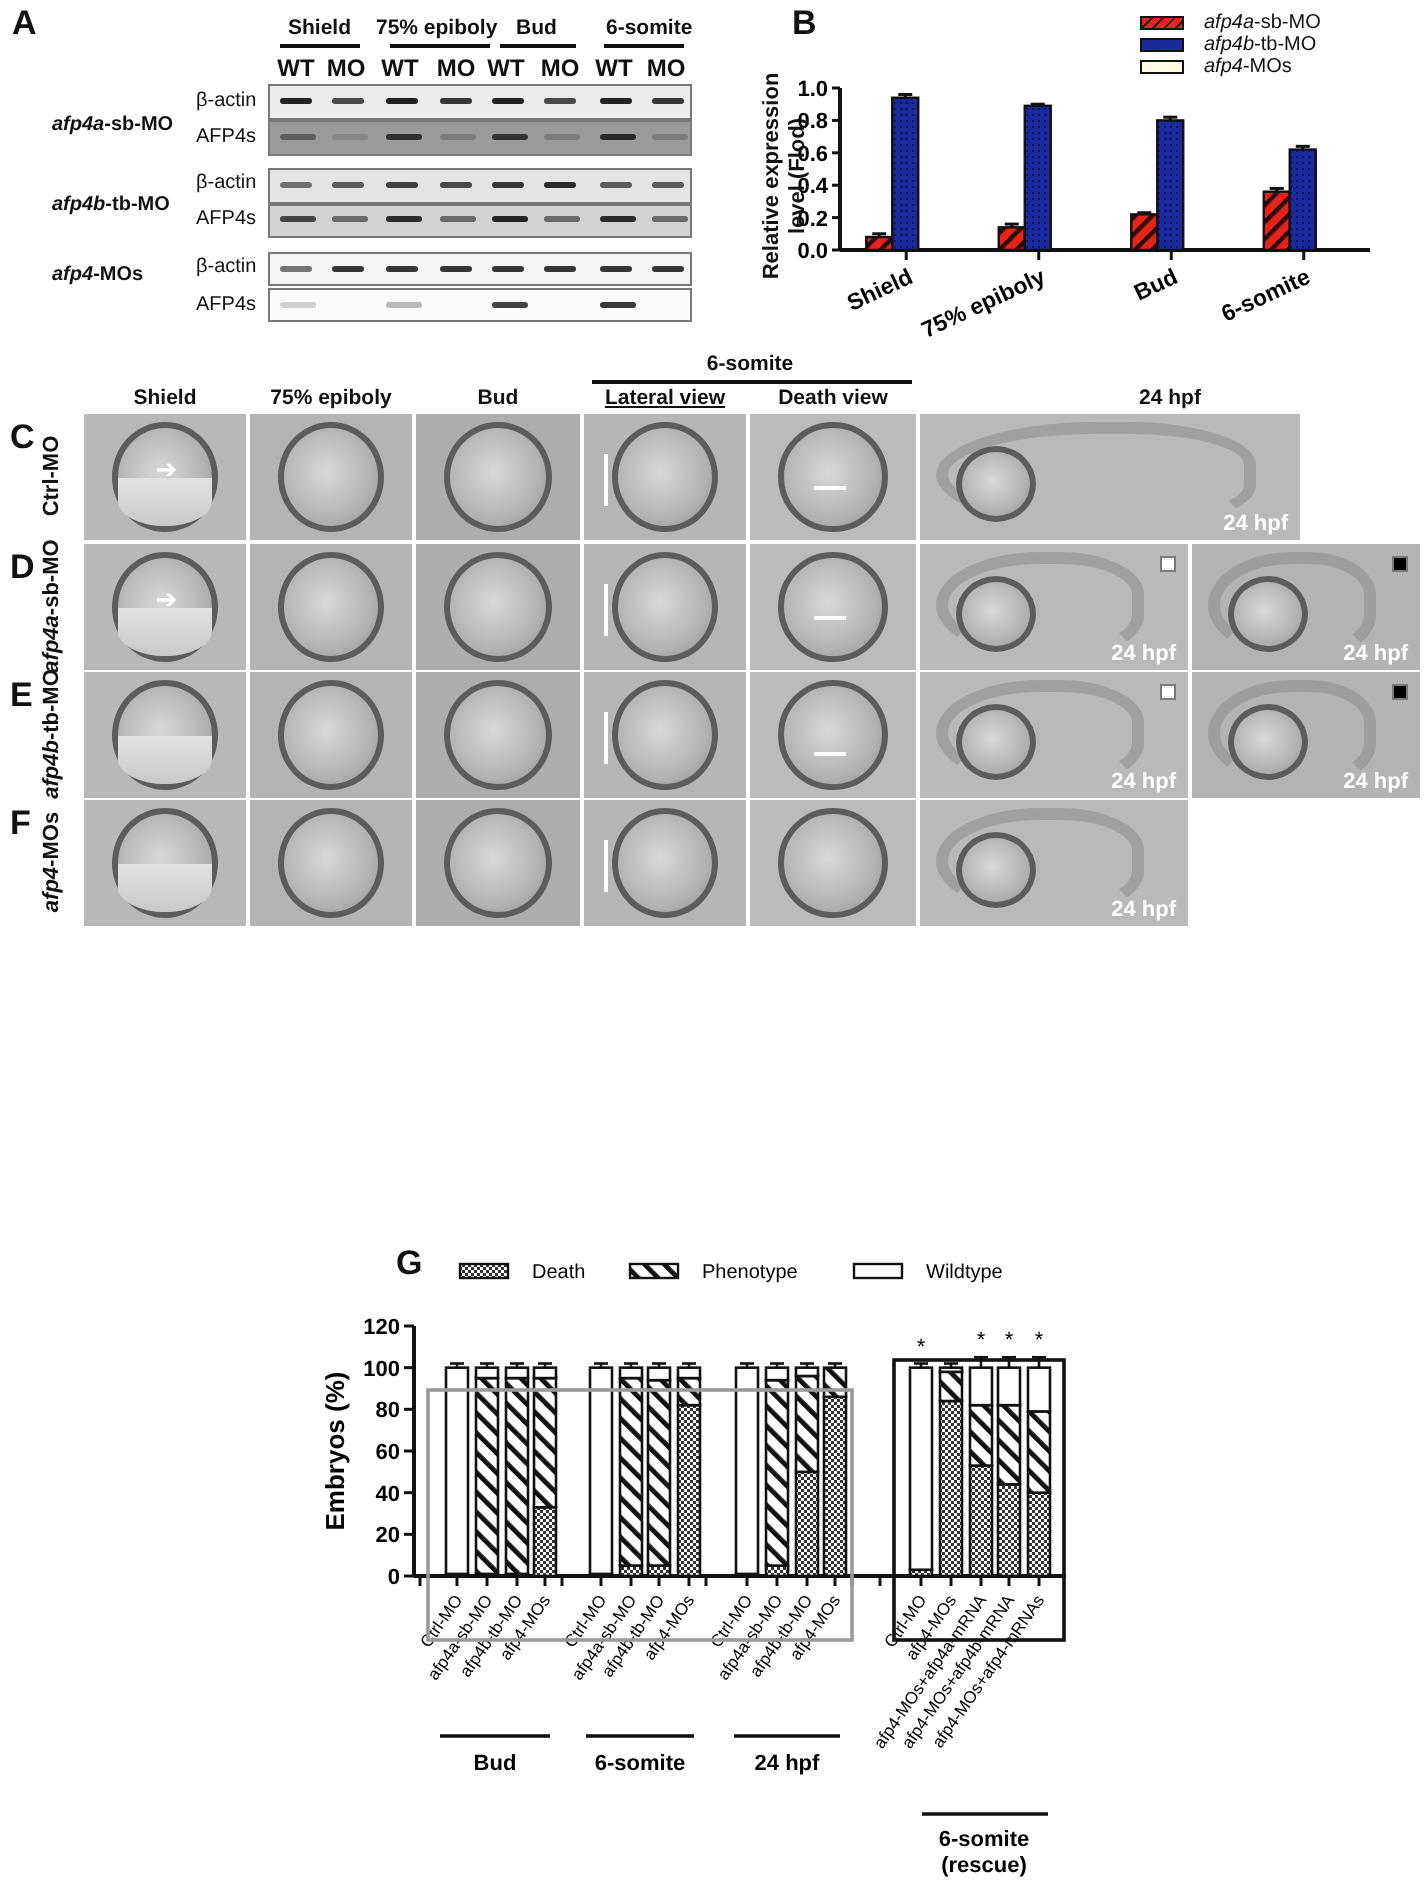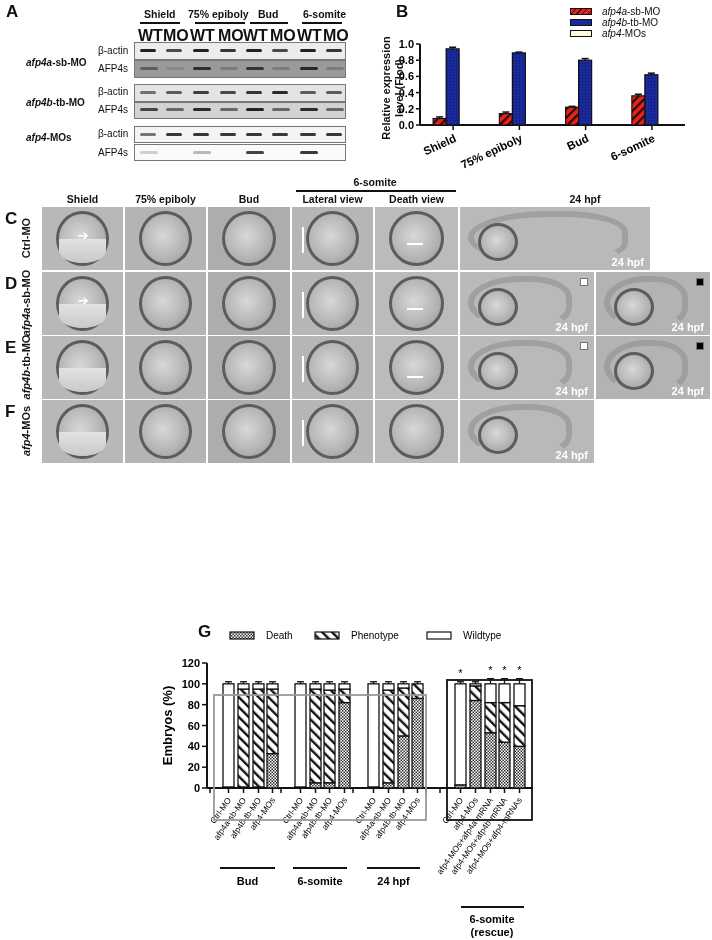--- a/index.html
+++ b/index.html
@@ -4,21 +4,21 @@
 <style>
   * { box-sizing: border-box; margin: 0; padding: 0; }
   html, body { width: 712px; height: 940px; background: #ffffff; overflow: hidden; }
   body { position: relative; font-family: "Liberation Sans", sans-serif; color: #111; }
   .abs { position: absolute; }
   .panel-letter { font-weight: bold; font-size: 17px; }
   .bold { font-weight: bold; }
   .ital { font-style: italic; }
 
   
-  .wb-col { font-size: 16px; font-weight: bold; text-align: center; }
+  .wb-col { font-size: 12px; font-weight: bold; text-align: center; }
   .wb-stage { font-size: 10.5px; font-weight: bold; }
   .wb-line { position: absolute; height: 1.5px; background: #111; }
   .wb-row-label { font-size: 10px; }
   .wb-group-label { font-size: 10px; font-weight: bold; }
   .strip { position: absolute; border: 1px solid #777; }
   .band { position: absolute; height: 3px; border-radius: 2px; background: #222; }
 
   
   .photo { position: absolute; background: #b2b2b2; overflow: hidden; }
   .photo .egg { position: absolute; border-radius: 50%; border: 3px solid #5c5c5c;
@@ -196,21 +196,21 @@
 </div>
 <div class="abs bold" style="left:380px; top:88px; width:130px; font-size:11px; text-align:center; transform:rotate(-90deg) translate(-50%,0); transform-origin:left top; line-height:13px;">
   <div>Relative expression level (Flod)</div>
 </div>
 
 <div class="abs" style="left:0; top:175px; width:712px; height:440px;">
   <div id="photoGrid">
       <div class="col-head" style="left: 42px; width: 81px; top: 18px;">Shield</div>
       <div class="col-head" style="left: 125px; width: 81px; top: 18px;">75% epiboly</div>
       <div class="col-head" style="left: 208px; width: 82px; top: 18px;">Bud</div>
-      <div class="col-head" style="left: 292px; width: 81px; top: 18px;">Lateral view</div>
+      <div class="col-head" style="left: 292px; width: 81px; top: 18px; text-decoration: underline;">Lateral view</div>
       <div class="col-head" style="left: 375px; width: 83px; top: 18px;">Death view</div>
       <div class="col-head" style="left: 460px; width: 250px; top: 18px;">24 hpf</div>
       <div class="col-head" style="left: 292px; width: 166px; top: 1px;">6-somite</div>
       <div style="position: absolute; left: 296px; top: 15px; width: 160px; height: 1.5px; background: rgb(17, 17, 17);"></div>
       <div class="abs panel-letter" style="left: 5px; top: 34px;">C</div>
       <div class="row-head" style="left: -14px; top: 56.5px; width: 80px;">Ctrl-MO</div>
       <div class="photo" style="left: 42px; top: 32px; width: 81px; height: 63px; background: rgb(184, 184, 184);">
         <div class="egg" style="left: 14px; top: 4px; width: 53px; height: 55px;">
           <div class="yolk-split" style="top: 50%; bottom: 0px; border-radius: 0px 0px 50% 50%;"></div>
           <div style="position: absolute; left: 40%; top: 28%; color: rgb(255, 255, 255); font-size: 13px; font-family: &quot;DejaVu Sans&quot;, sans-serif;">➔</div>

